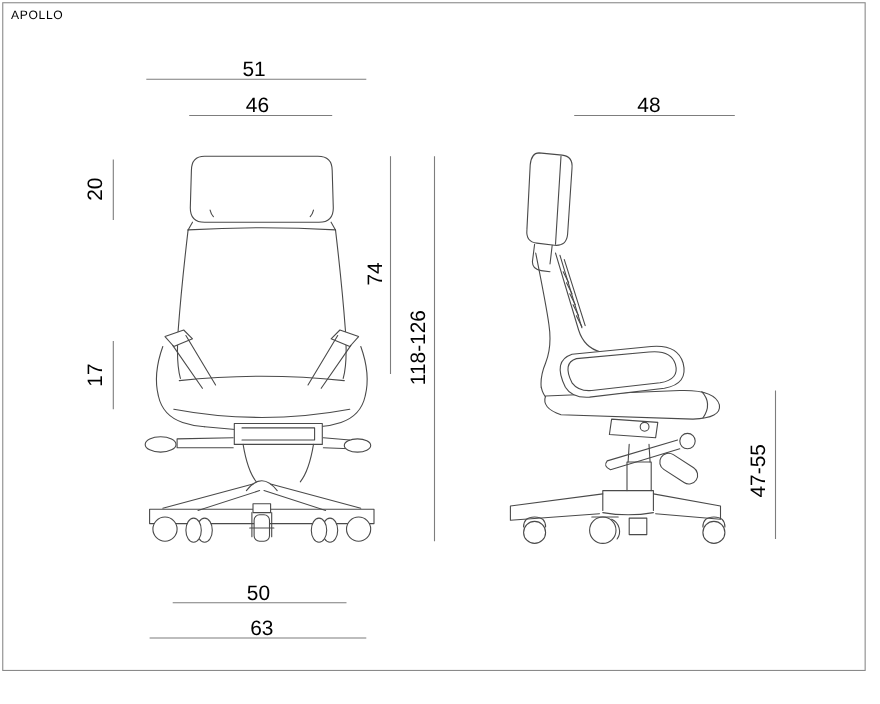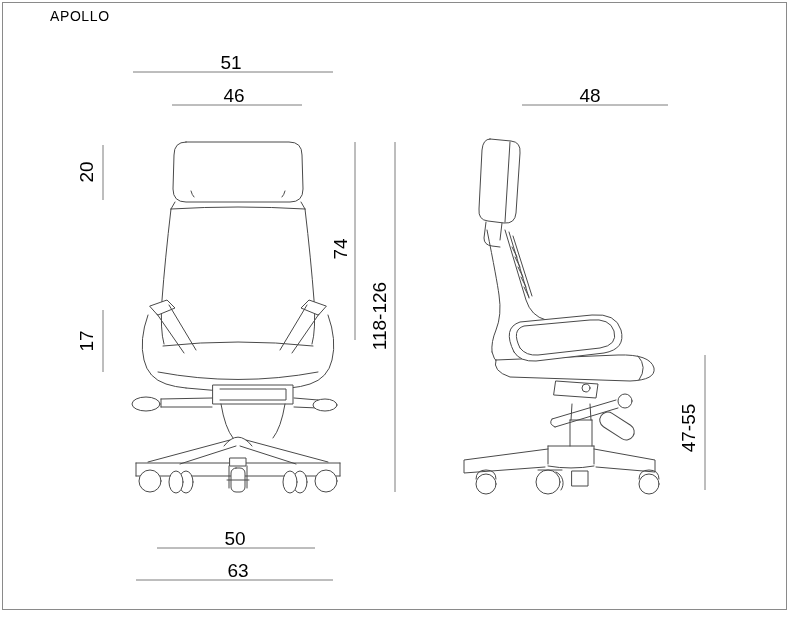--- a/index.html
+++ b/index.html
@@ -10,21 +10,21 @@
     position:relative;overflow:hidden;
   }
   .canvas{position:absolute;left:0;top:0;width:800px;height:640px;background:var(--background,#fff);}
   .frame{
     position:absolute;left:2px;top:2px;width:785px;height:608px;
     border:1px solid var(--frame-border,#8a8a8a);
     box-sizing:border-box;pointer-events:none;
   }
   .title{
     position:absolute;left:10px;top:8px;
-    font-size:14px;letter-spacing:.6px;color:var(--text,#000);margin-left:40px;
+    font-size:11px;letter-spacing:.6px;color:var(--text,#000);
   }
   svg{position:absolute;left:0;top:0;}
   .art path,.art circle,.art ellipse,.art rect,.art line{
     fill:none;stroke:var(--outline,#4a4a4a);stroke-width:1;stroke-linecap:round;stroke-linejoin:round;
   }
   .art .solid{fill:var(--background,#fff);}
   .dim-line{stroke:var(--dimension-line,#7d7d7d);stroke-width:1;fill:none;}
   .dim-label{
     font-family:"Liberation Sans",sans-serif;
     font-size:19px;fill:var(--text,#000);

